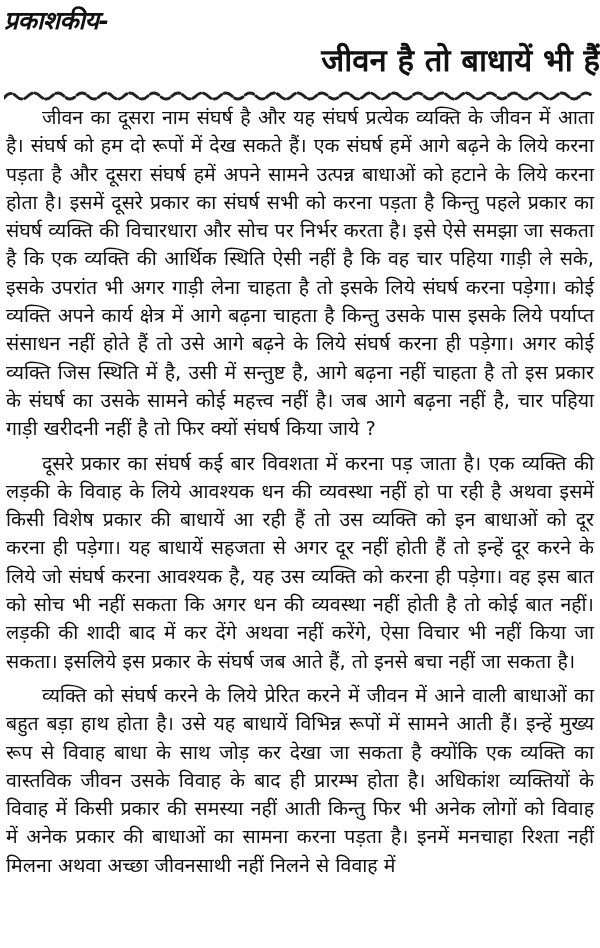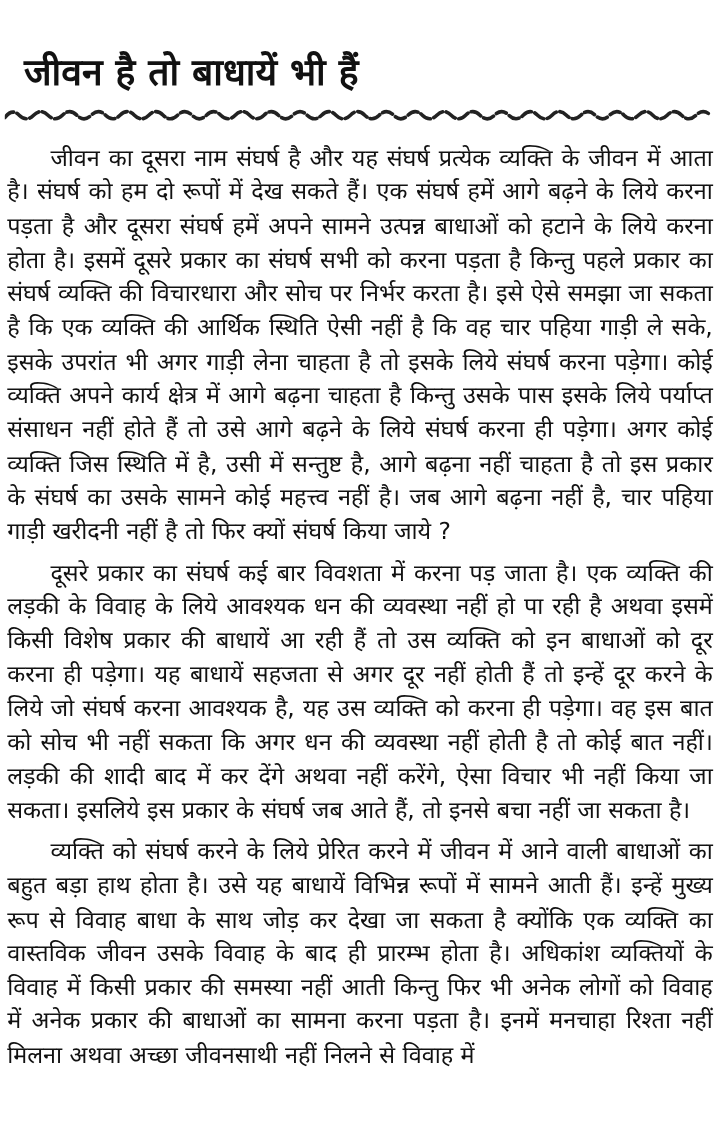--- a/index.html
+++ b/index.html
@@ -9,38 +9,39 @@
     font-family: "DejaVu Sans", "Liberation Sans", sans-serif;
   }
   .page { position: absolute; left: 0; top: 0; width: 600px; height: 948px; }
   .section-label {
     position: absolute; left: 4px; top: 2px;
     font-size: 25px; font-weight: bold; font-style: italic;
     letter-spacing: -0.5px;
   }
   .title {
     position: absolute; left: 0; right: 0; top: 38px;
-    text-align: left; font-size: 31px; font-weight: bold;
-    padding-left: 20px;
+    text-align: right; font-size: 31px; font-weight: bold;
+    padding-left: 46px;
   }
   .divider {
     position: absolute; left: 4px; top: 88px; width: 592px; height: 14px;
   }
   .body-text {
-    position: absolute; left: 6px; top: 118px; width: 588px;
+    position: absolute; left: 6px; top: 104px; width: 588px;
     font-size: 19.5px; line-height: 28.3px;
     text-align: justify; text-align-last: left;
   }
   .body-text p { margin: 0 0 6px 0; text-indent: 36px; }
   .body-text p.cont { margin-bottom: 1px; }
 </style>
 </head>
 <body>
 
 <div class="page">
+  <div class="section-label">प्रकाशकीय-</div>
   <div class="title">जीवन है तो बाधायें भी हैं</div>
 
   <svg class="divider" viewBox="0 0 592 14" preserveAspectRatio="none">
     <path d="M0 10 Q 6 2 12 8 T 24 8 T 36 8 T 48 8 T 60 8 T 72 8 T 84 8 T 96 8 T 108 8 T 120 8 T 132 8 T 144 8 T 156 8 T 168 8 T 180 8 T 192 8 T 204 8 T 216 8 T 228 8 T 240 8 T 252 8 T 264 8 T 276 8 T 288 8 T 300 8 T 312 8 T 324 8 T 336 8 T 348 8 T 360 8 T 372 8 T 384 8 T 396 8 T 408 8 T 420 8 T 432 8 T 444 8 T 456 8 T 468 8 T 480 8 T 492 8 T 504 8 T 516 8 T 528 8 T 540 8 T 552 8 T 564 8 T 576 8 T 588 8" fill="none" stroke="#222222" stroke-width="3" stroke-dasharray="9 3" stroke-linecap="round"></path>
   </svg>
 
   <div class="body-text">
     <p>जीवन का दूसरा नाम संघर्ष है और यह संघर्ष प्रत्येक व्यक्ति के जीवन में आता है। संघर्ष को हम दो रूपों में देख सकते हैं। एक संघर्ष हमें आगे बढ़ने के लिये करना पड़ता है और दूसरा संघर्ष हमें अपने सामने उत्पन्न बाधाओं को हटाने के लिये करना होता है। इसमें दूसरे प्रकार का संघर्ष सभी को करना पड़ता है किन्तु पहले प्रकार का संघर्ष व्यक्ति की विचारधारा और सोच पर निर्भर करता है। इसे ऐसे समझा जा सकता है कि एक व्यक्ति की आर्थिक स्थिति ऐसी नहीं है कि वह चार पहिया गाड़ी ले सके, इसके उपरांत भी अगर गाड़ी लेना चाहता है तो इसके लिये संघर्ष करना पड़ेगा। कोई व्यक्ति अपने कार्य क्षेत्र में आगे बढ़ना चाहता है किन्तु उसके पास इसके लिये पर्याप्त संसाधन नहीं होते हैं तो उसे आगे बढ़ने के लिये संघर्ष करना ही पड़ेगा। अगर कोई व्यक्ति जिस स्थिति में है, उसी में सन्तुष्ट है, आगे बढ़ना नहीं चाहता है तो इस प्रकार के संघर्ष का उसके सामने कोई महत्त्व नहीं है। जब आगे बढ़ना नहीं है, चार पहिया गाड़ी खरीदनी नहीं है तो फिर क्यों संघर्ष किया जाये ?</p>
     <p>दूसरे प्रकार का संघर्ष कई बार विवशता में करना पड़ जाता है। एक व्यक्ति की लड़की के विवाह के लिये आवश्यक धन की व्यवस्था नहीं हो पा रही है अथवा इसमें किसी विशेष प्रकार की बाधायें आ रही हैं तो उस व्यक्ति को इन बाधाओं को दूर करना ही पड़ेगा। यह बाधायें सहजता से अगर दूर नहीं होती हैं तो इन्हें दूर करने के लिये जो संघर्ष करना आवश्यक है, यह उस व्यक्ति को करना ही पड़ेगा। वह इस बात को सोच भी नहीं सकता कि अगर धन की व्यवस्था नहीं होती है तो कोई बात नहीं। लड़की की शादी बाद में कर देंगे अथवा नहीं करेंगे, ऐसा विचार भी नहीं किया जा सकता। इसलिये इस प्रकार के संघर्ष जब आते हैं, तो इनसे बचा नहीं जा सकता है।</p>
     <p class="cont">व्यक्ति को संघर्ष करने के लिये प्रेरित करने में जीवन में आने वाली बाधाओं का बहुत बड़ा हाथ होता है। उसे यह बाधायें विभिन्न रूपों में सामने आती हैं। इन्हें मुख्य रूप से विवाह बाधा के साथ जोड़ कर देखा जा सकता है क्योंकि एक व्यक्ति का वास्तविक जीवन उसके विवाह के बाद ही प्रारम्भ होता है। अधिकांश व्यक्तियों के विवाह में किसी प्रकार की समस्या नहीं आती किन्तु फिर भी अनेक लोगों को विवाह में अनेक प्रकार की बाधाओं का सामना करना पड़ता है। इनमें मनचाहा रिश्ता नहीं मिलना अथवा अच्छा जीवनसाथी नहीं निलने से विवाह में</p>

